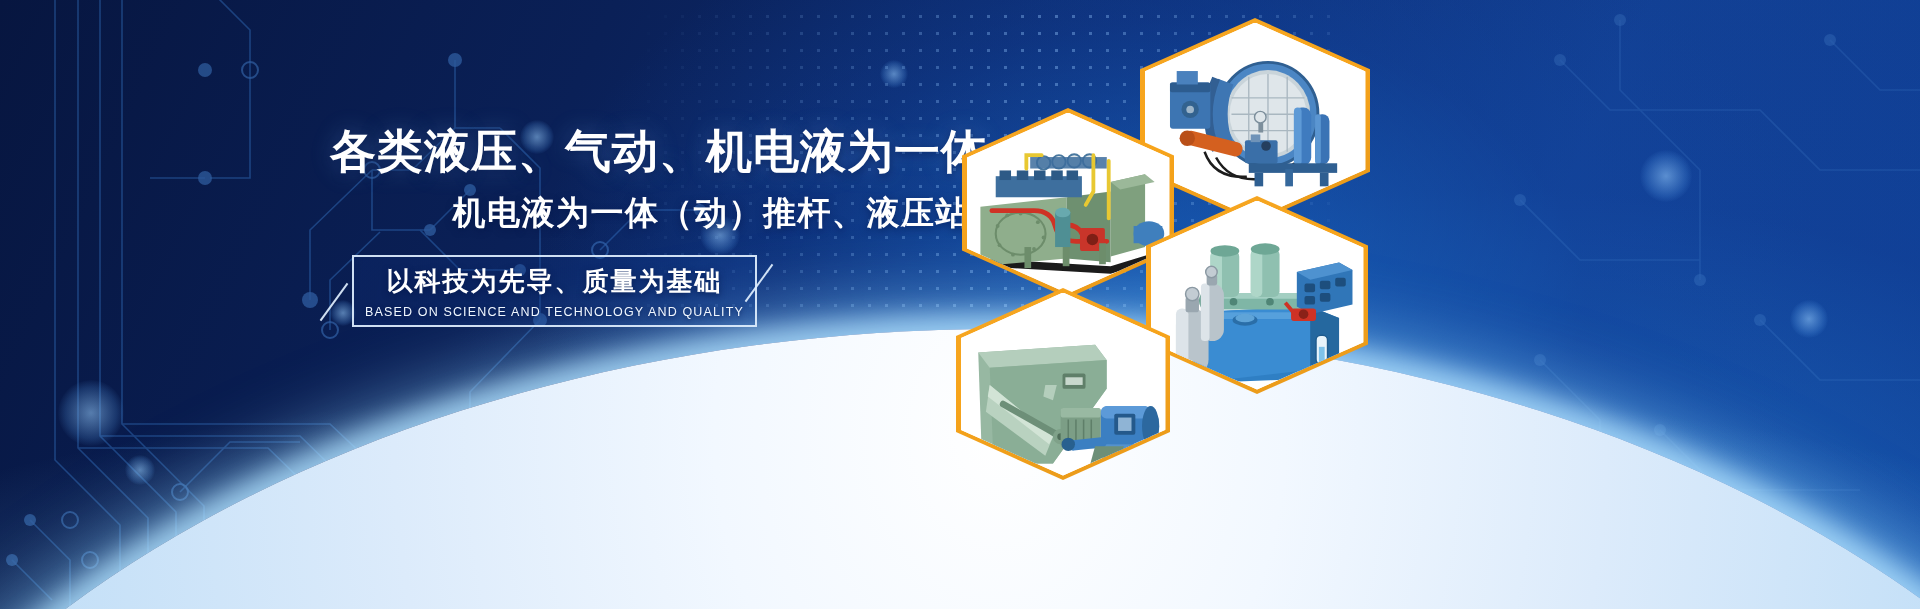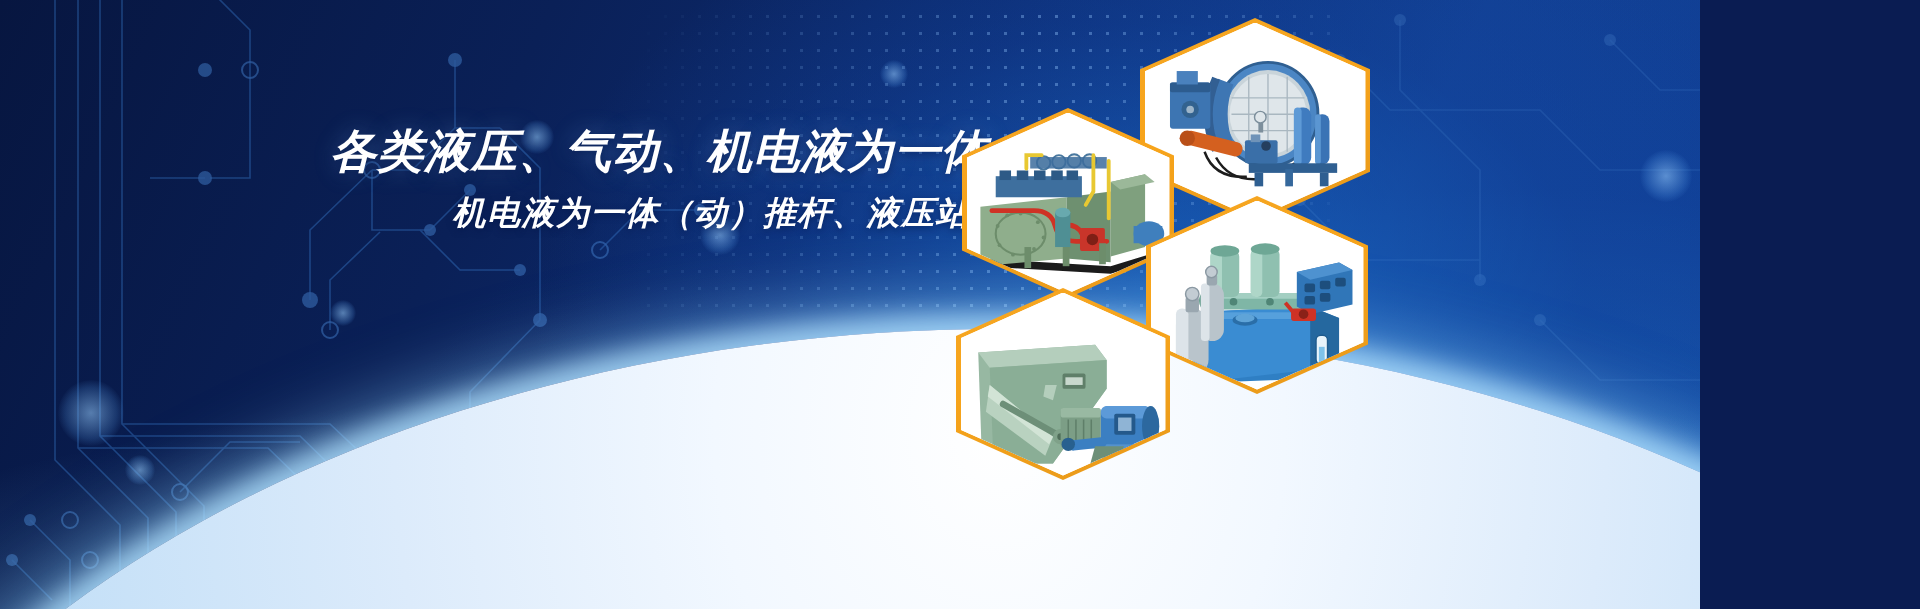--- a/index.html
+++ b/index.html
@@ -1,24 +1,23 @@
 <!DOCTYPE html>
 <html><head>
 <meta charset="utf-8">
 <style>
   html,body{margin:0;padding:0;background:#0a1c52;}
   *{box-sizing:border-box;}
   .banner{
-    position:relative;width:1700px;height:609px;overflow:hidden;
+    position:relative;width:1920px;height:609px;overflow:hidden;
     font-family:"Liberation Sans","DejaVu Sans",sans-serif;
     background:
       radial-gradient(ellipse 900px 620px at 1180px 300px, rgba(26,104,196,0.75) 0%, rgba(18,70,160,0.35) 45%, rgba(10,30,95,0) 72%),
       radial-gradient(ellipse 1500px 900px at 1500px 640px, rgba(40,140,225,0.55) 0%, rgba(20,70,160,0.18) 50%, rgba(8,26,85,0) 78%),
       linear-gradient(115deg,#071640 0%,#0a2057 28%,#0d2d74 52%,#124094 75%,#0f3f96 100%);
-    font-style: italic;
   }
 
   
   .circuit{position:absolute;left:0;top:0;width:760px;height:609px;opacity:.55;}
   .circuit-r{position:absolute;right:0;top:0;width:420px;height:609px;opacity:.30;}
 
   
   .bokeh{position:absolute;border-radius:50%;pointer-events:none;
     background:radial-gradient(circle,rgba(150,205,255,.55) 0%,rgba(90,160,235,.20) 55%,rgba(60,130,210,0) 72%);}
 
@@ -185,20 +184,28 @@
   <div class="bokeh" style="left:1640px;top:150px;width:52px;height:52px;"></div>
   <div class="bokeh" style="left:1790px;top:300px;width:38px;height:38px;"></div>
   <div class="bokeh" style="left:1500px;top:420px;width:46px;height:46px;"></div>
 
   <div class="halftone"></div>
 
   <div class="text-block">
     <div class="headline-1">各类液压、气动、机电液为一体</div>
     <div class="headline-2">机电液为一体（动）推杆、液压站</div>
 
+    <div class="slogan-wrap">
+      <div class="slash slash-l"></div>
+      <div class="slogan-box">
+        <div class="slogan-cn">以科技为先导、质量为基础</div>
+        <div class="slogan-en">BASED ON SCIENCE AND TECHNOLOGY AND QUALITY</div>
+      </div>
+      <div class="slash slash-r"></div>
+    </div>
   </div>
 
   <div class="hexes">
 
     <div class="hex" style="left:190px;top:18px;width:230px;height:205px;">
       <div class="hex-outer">
         <div class="hex-inner">
           <svg class="hex-art" viewBox="0 0 230 205" preserveAspectRatio="xMidYMid slice">
             <rect width="230" height="205" fill="#ffffff"></rect>
 

